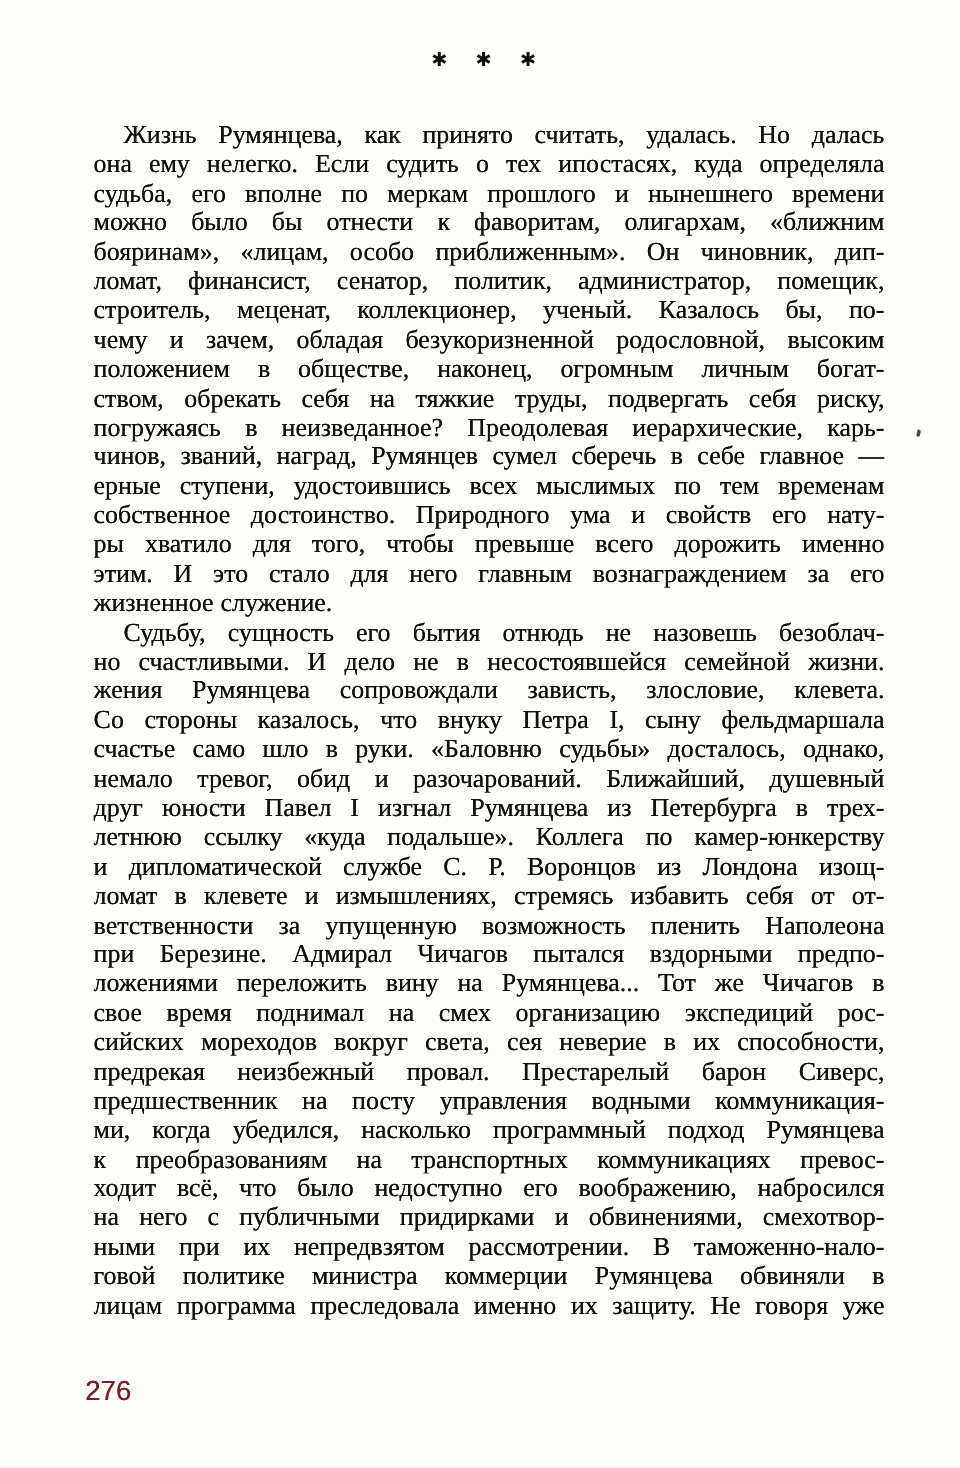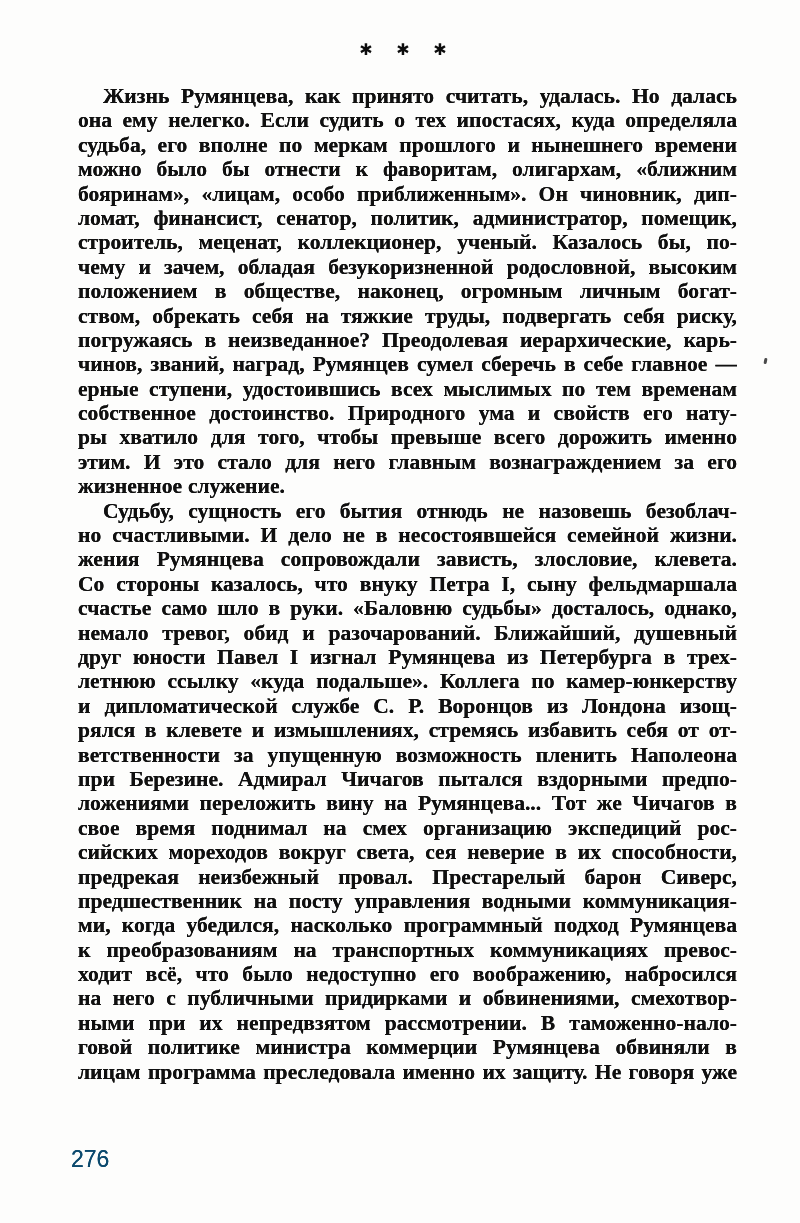--- a/index.html
+++ b/index.html
@@ -24,24 +24,23 @@
     width: 659px;
     text-align: center;
     font-family: "DejaVu Sans", sans-serif;
     font-size: 16px;
     font-weight: bold;
     letter-spacing: 9px;
     color: #0c0c0c;
   }
   .text-block {
     position: absolute;
-    top: 84px;
+    top: 100px;
     left: 78px;
     width: 659px;
-    font-weight: bold;
   }
   .line {
     margin: 0;
     padding: 0;
     height: 24.4px;
     overflow: hidden;
     font-size: 21.6px;
     line-height: 24.4px;
     text-align: justify;
     text-align-last: justify;
@@ -54,21 +53,21 @@
   }
   .line.plain {
     text-align-last: left;
   }
   .page-number {
     position: absolute;
     top: 1146px;
     left: 71px;
     font-family: "Liberation Sans", sans-serif;
     font-size: 23px;
-    color: #0c4a6e;
+    color: #7f1d1d;
     text-shadow: 0 0 0.3px currentColor;
   }
   .speck {
     position: absolute;
     top: 358px;
     left: 764px;
     width: 3px;
     height: 6px;
     background: #4a4a4a;
     border-radius: 2px;
@@ -104,21 +103,21 @@
 
     <p class="line indent">Судьбу, сущность его бытия отнюдь не назовешь безоблач-</p>
     <p class="line">но счастливыми. И дело не в несостоявшейся семейной жизни.</p>
     <p class="line">жения Румянцева сопровождали зависть, злословие, клевета.</p>
     <p class="line">Со стороны казалось, что внуку Петра I, сыну фельдмаршала</p>
     <p class="line">счастье само шло в руки. «Баловню судьбы» досталось, однако,</p>
     <p class="line">немало тревог, обид и разочарований. Ближайший, душевный</p>
     <p class="line">друг юности Павел I изгнал Румянцева из Петербурга в трех-</p>
     <p class="line">летнюю ссылку «куда подальше». Коллега по камер-юнкерству</p>
     <p class="line">и дипломатической службе С. Р. Воронцов из Лондона изощ-</p>
-    <p class="line">рялся в клевете и измышлениях, стремясь избавить себя от от-</p>
+    <p class="line">ломат в клевете и измышлениях, стремясь избавить себя от от-</p>
     <p class="line">ветственности за упущенную возможность пленить Наполеона</p>
     <p class="line">при Березине. Адмирал Чичагов пытался вздорными предпо-</p>
     <p class="line">ложениями переложить вину на Румянцева... Тот же Чичагов в</p>
     <p class="line">свое время поднимал на смех организацию экспедиций рос-</p>
     <p class="line">сийских мореходов вокруг света, сея неверие в их способности,</p>
     <p class="line">предрекая неизбежный провал. Престарелый барон Сиверс,</p>
     <p class="line">предшественник на посту управления водными коммуникация-</p>
     <p class="line">ми, когда убедился, насколько программный подход Румянцева</p>
     <p class="line">к преобразованиям на транспортных коммуникациях превос-</p>
     <p class="line">ходит всё, что было недоступно его воображению, набросился</p>

